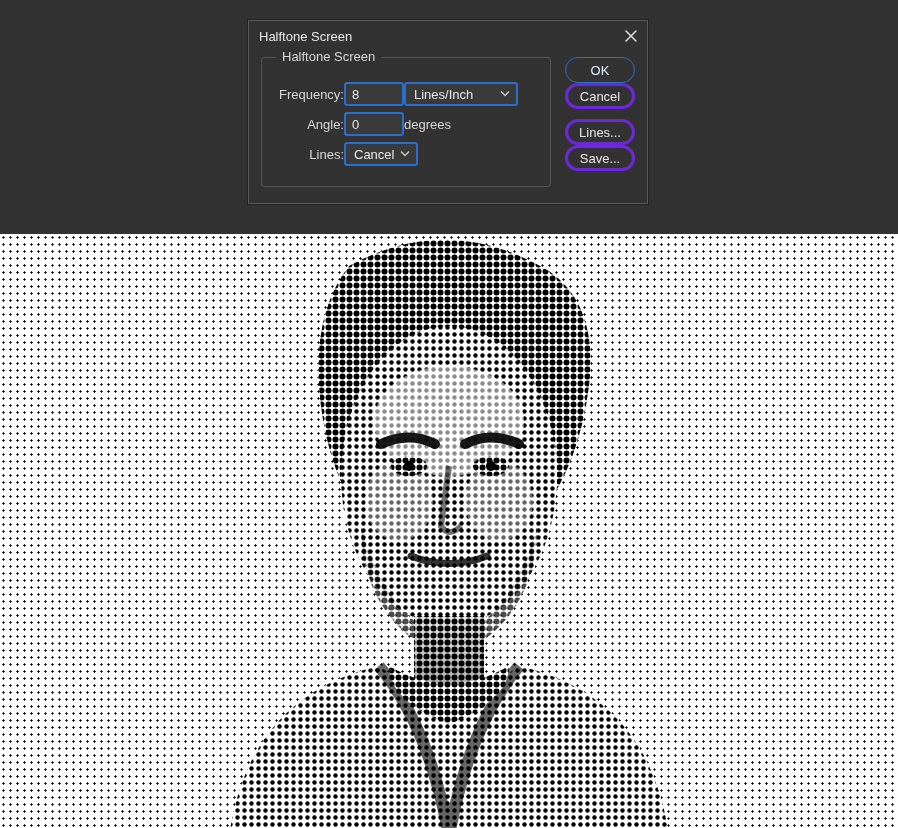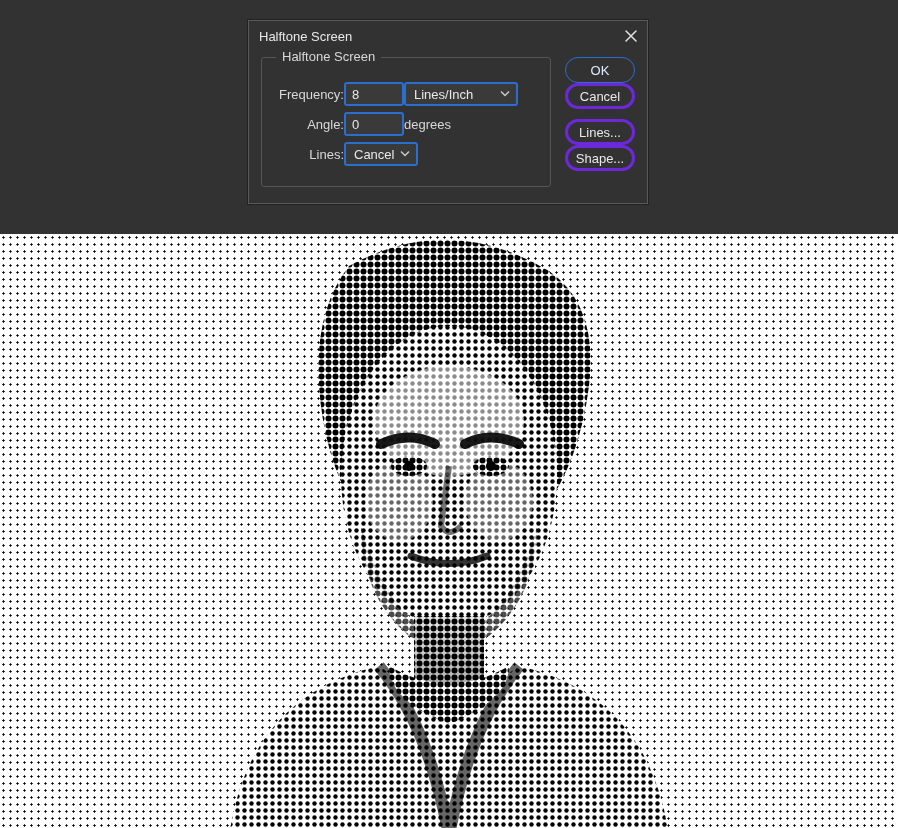--- a/index.html
+++ b/index.html
@@ -199,21 +199,21 @@
           </span>
         </div>
       </div>
     </div>
 
     <div class="button-col">
       <div class="btn primary">OK</div>
       <div class="btn">Cancel</div>
       <div class="gap8"></div>
       <div class="btn">Lines...</div>
-      <div class="btn">Shape...</div>
+      <div class="btn">Save...</div>
     </div>
   </div>
 </div>
 
 <div class="canvas">
   <div class="halftone-bg"></div>
 
   <div class="portrait">
     <svg viewBox="0 0 640 610" preserveAspectRatio="xMidYMin meet">
       <defs>

